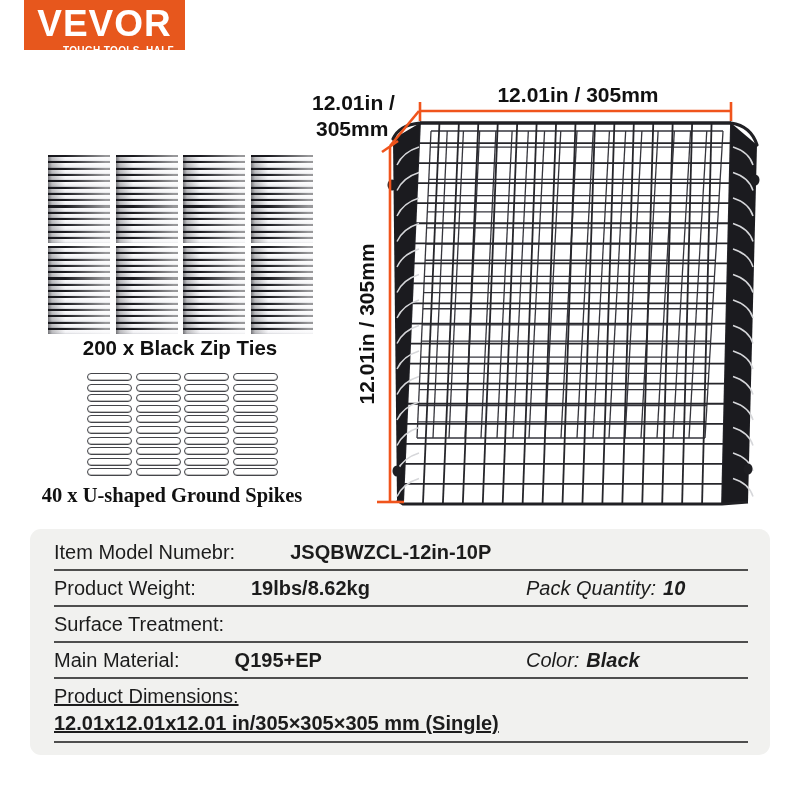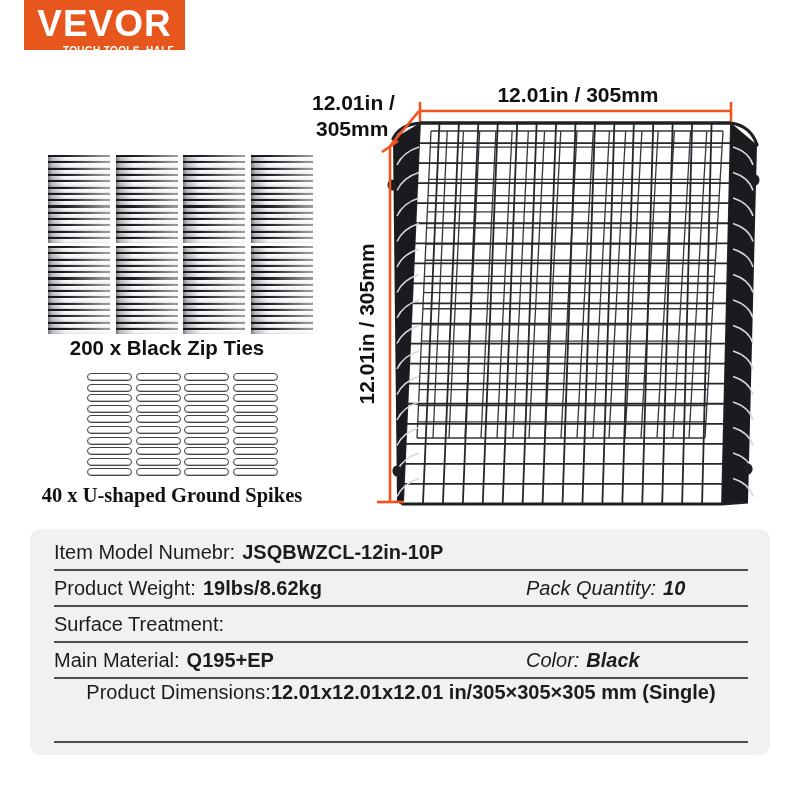--- a/index.html
+++ b/index.html
@@ -12,43 +12,43 @@
   #logo .tagline{font-weight:bold;font-size:10px;letter-spacing:.35px;margin-top:3px;padding-left:28px;}
 
   
   #zipties{left:48px;top:155px;width:265px;display:grid;grid-template-columns:repeat(4,62px);
     gap:3px 5.5px;}
   .bundle{width:62px;height:88px;
     background:
       linear-gradient(90deg, rgba(15,15,20,.55) 0px, rgba(15,15,20,.25) 4px, rgba(255,255,255,0) 28%, rgba(255,255,255,.55) 93%),
       repeating-linear-gradient(180deg,#1b1b20 0px,#1b1b20 2.1px,#fbfbfd 2.1px,#f0f0f3 5.1px,#c9cbd0 6.3px);}
   .illu-label{font-weight:bold;font-size:20.5px;color:#111;text-align:center;}
-  #zip-label{left:35px;top:336px;width:264px;text-align:center;}
+  #zip-label{left:48px;top:336px;width:264px;text-align:center;}
   #spike-label{left:12px;top:484px;width:320px;font-family:Liberation Serif, serif;}
 
   
   #spikes{left:87px;top:373px;display:grid;grid-template-columns:repeat(4,45px);
     grid-auto-rows:8px;gap:2.6px 3.5px;}
   .spike{box-sizing:border-box;width:45px;height:8px;border:1.5px solid #44454a;border-radius:4px;
     background:#fff;box-shadow:inset 0 -1px 0 rgba(0,0,0,.25);}
 
   
   #cage{left:0;top:0;}
   #cage text{fill:#111;font-family:"Liberation Sans",sans-serif;font-weight:bold;font-size:21px;}
 
   
   #spec{left:30px;top:529px;width:740px;background:#f1f1ef;border-radius:11px;
     padding-top:6px;padding-bottom:12px;color:#1c1c1c;font-size:20px;}
   .t-row{margin:0 22px 0 24px;border-bottom:2px solid #4e4e4e;display:flex;align-items:center;height:34px;}
-  .t-row .cell1{width:472px;display:flex;align-items:baseline;white-space:nowrap;}
+  .t-row .cell1{width:472px;display:flex;align-items:baseline;white-space:nowrap;gap:48px;}
   .t-row .cell2{display:flex;align-items:flex-start;white-space:nowrap;font-style:italic;}
   .t-label{font-weight:normal;}
   .t-value{font-weight:bold;margin-left:7px;}
   .t-value.wide-gap{margin-left:16px;}
-  .t-row.double{height:62px;align-items:flex-start;justify-content:center;line-height:27px;}
+  .t-row.double{height:62px;flex-direction:column;align-items:flex-start;justify-content:center;line-height:27px;text-decoration:underline;}
   .t-row.double .t-value{margin-left:0;}
 </style>
 </head>
 <body>
 
 <div id="logo" class="abs">
   <div class="brand">VEVOR</div>
   <div class="tagline">TOUGH TOOLS, HALF PRICE</div>
 </div>
 

